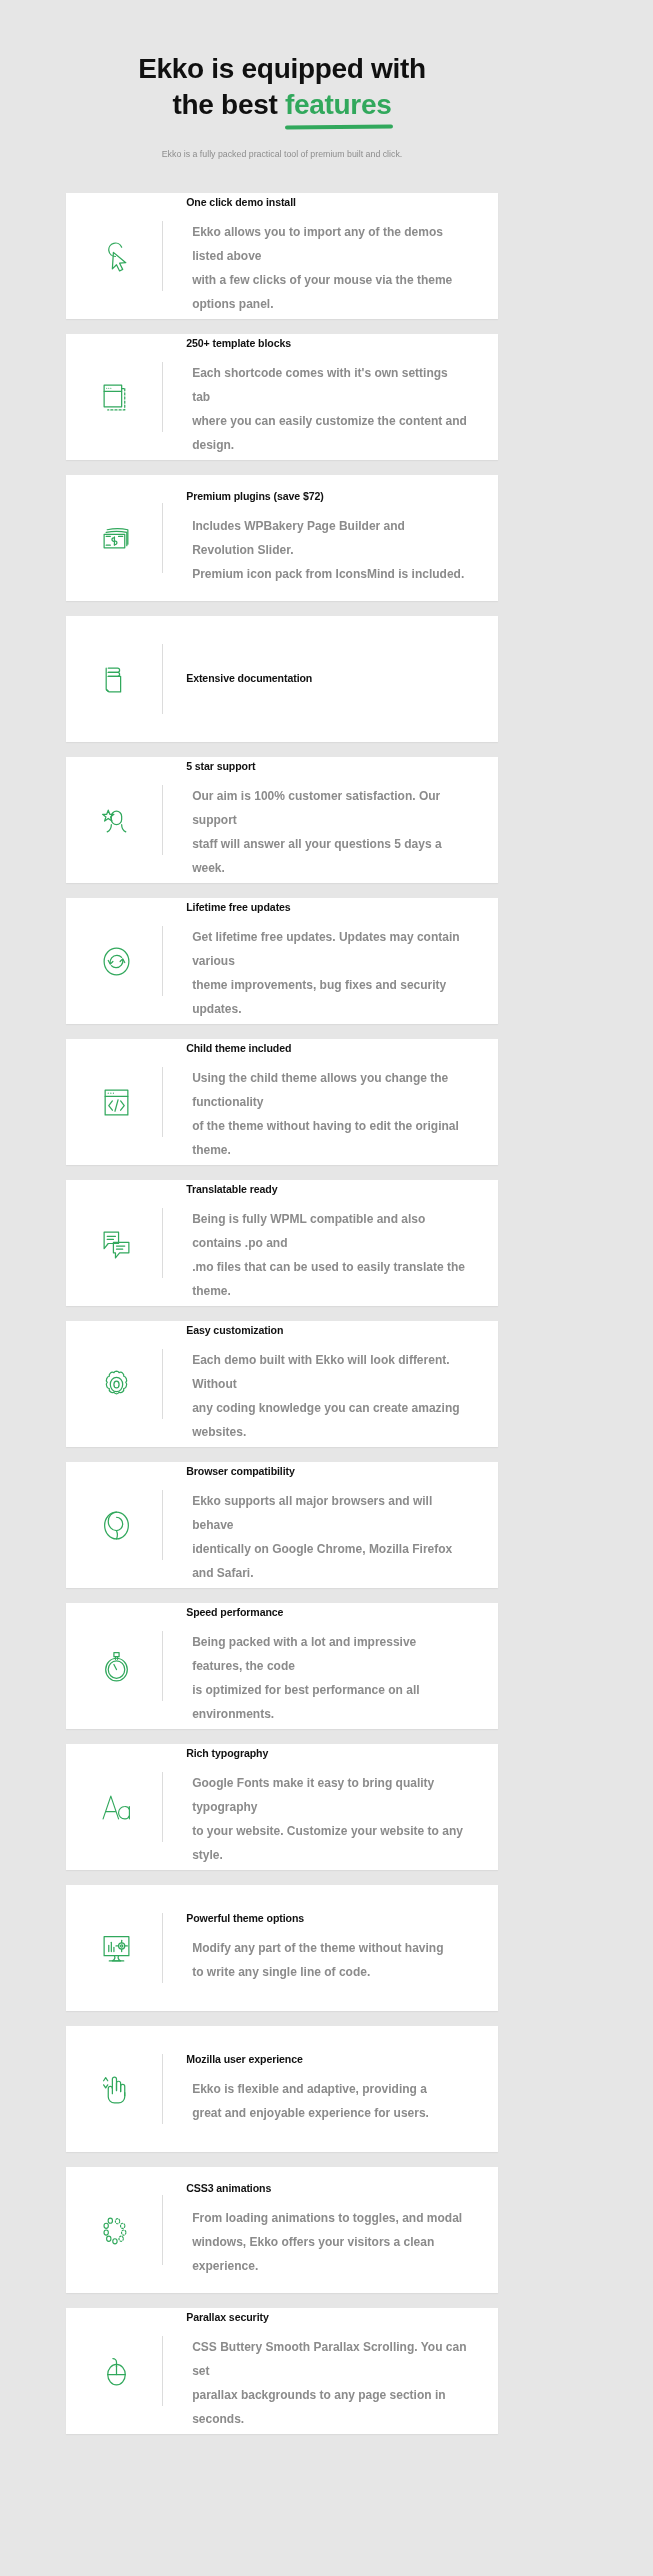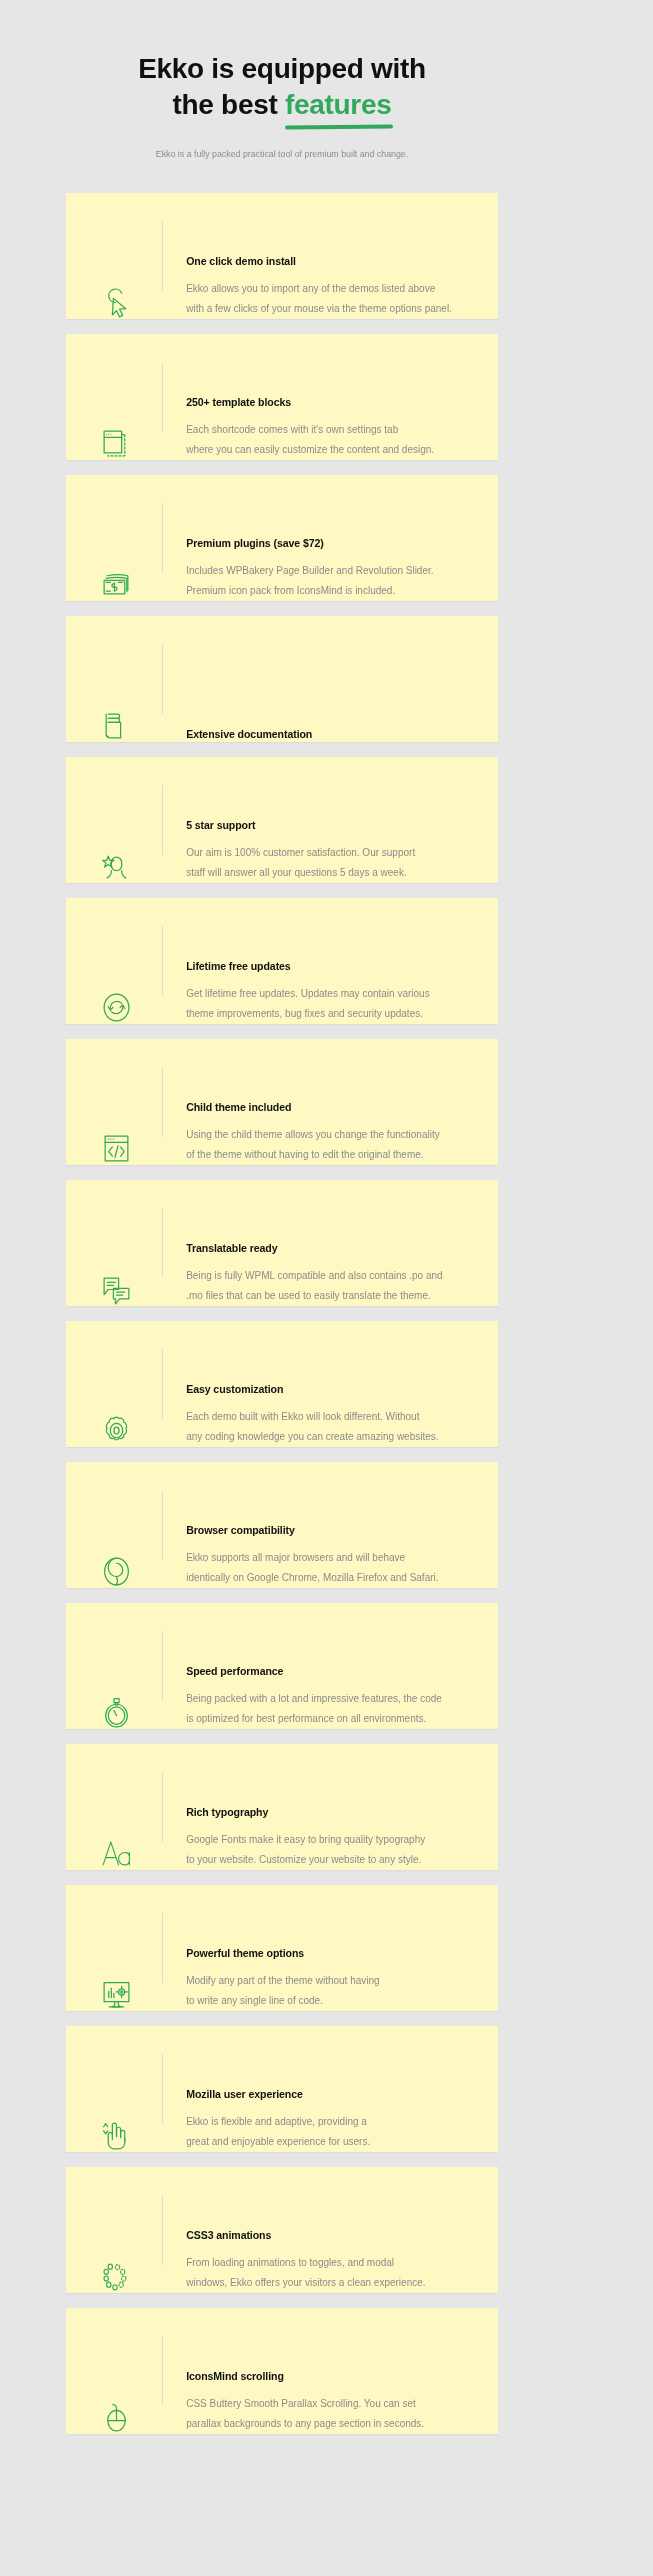--- a/index.html
+++ b/index.html
@@ -67,24 +67,24 @@
   
   .cards {
     margin-top: 31px;
     display: flex;
     flex-direction: column;
     gap: 15px;
     padding: 0 66px;
   }
 
   .card {
-    background: #fef9c3;
+    background: #ffffff;
     height: 126px;
     display: flex;
-    align-items: flex-end;
+    align-items: center;
     padding: 0 0 0 5.3px;
     box-shadow: 0 0.5px 1.1px rgba(0,0,0,0.06);
   }
 
   .card-icon {
     width: 91px;
     min-width: 91px;
     display: flex;
     align-items: center;
     justify-content: center;
@@ -112,41 +112,42 @@
   .card-title {
     font-size: 10.6px;
     font-weight: 700;
     color: #111111;
     letter-spacing: -0.1px;
     line-height: 1.3;
   }
 
   .card-desc {
     margin-top: 10px;
-    font-size: 10px;
+    font-size: 12px;
     line-height: 2.0;
     color: #8b8b8b;
-    font-weight: 400;
+    font-weight: 700;
     max-width: 382px;
+    margin-left: 6px;
   }
 </style>
 </head>
 <body>
 
 <div class="page">
 
   <div class="header">
     <h1 class="header-title">
       <span class="title-line">Ekko is equipped with</span>
       <span class="title-line">
         <span>the best </span><span class="accent-word"><span>features</span><span class="accent-underline"></span></span>
       </span>
     </h1>
     <p class="header-sub">
-      <span class="sub-line">Ekko is a fully packed practical tool of premium built and change.</span>
+      <span class="sub-line">Ekko is a fully packed practical tool of premium built and click.</span>
     </p>
   </div>
 
   <div class="cards">
 
     <div class="card">
       <div class="card-icon">
         <svg viewBox="0 0 64 64" fill="none" stroke="currentColor" stroke-width="2.4" stroke-linecap="round" stroke-linejoin="round">
           <path d="M30 32a13 13 0 1 1 12-18"></path>
           <path d="M26 24 L50 44 L38 45 L44 57 L38 60 L32 48 L24 56 Z"></path>
@@ -457,21 +458,21 @@
       <div class="card-icon">
         <svg viewBox="0 0 64 64" fill="none" stroke="currentColor" stroke-width="2.4" stroke-linecap="round" stroke-linejoin="round">
           <path d="M32 22 V14 a7 7 0 0 0 -7 -7"></path>
           <ellipse cx="32" cy="38" rx="17" ry="20"></ellipse>
           <path d="M15 38 H49"></path>
           <path d="M32 22 V38"></path>
         </svg>
       </div>
       <div class="card-divider"></div>
       <div class="card-body">
-        <div class="card-title">IconsMind scrolling</div>
+        <div class="card-title">Parallax security</div>
         <div class="card-desc">
           <span>CSS Buttery Smooth Parallax Scrolling. You can set</span><br>
           <span>parallax backgrounds to any page section in seconds.</span>
         </div>
       </div>
     </div>
 
   </div>
 </div>
 

